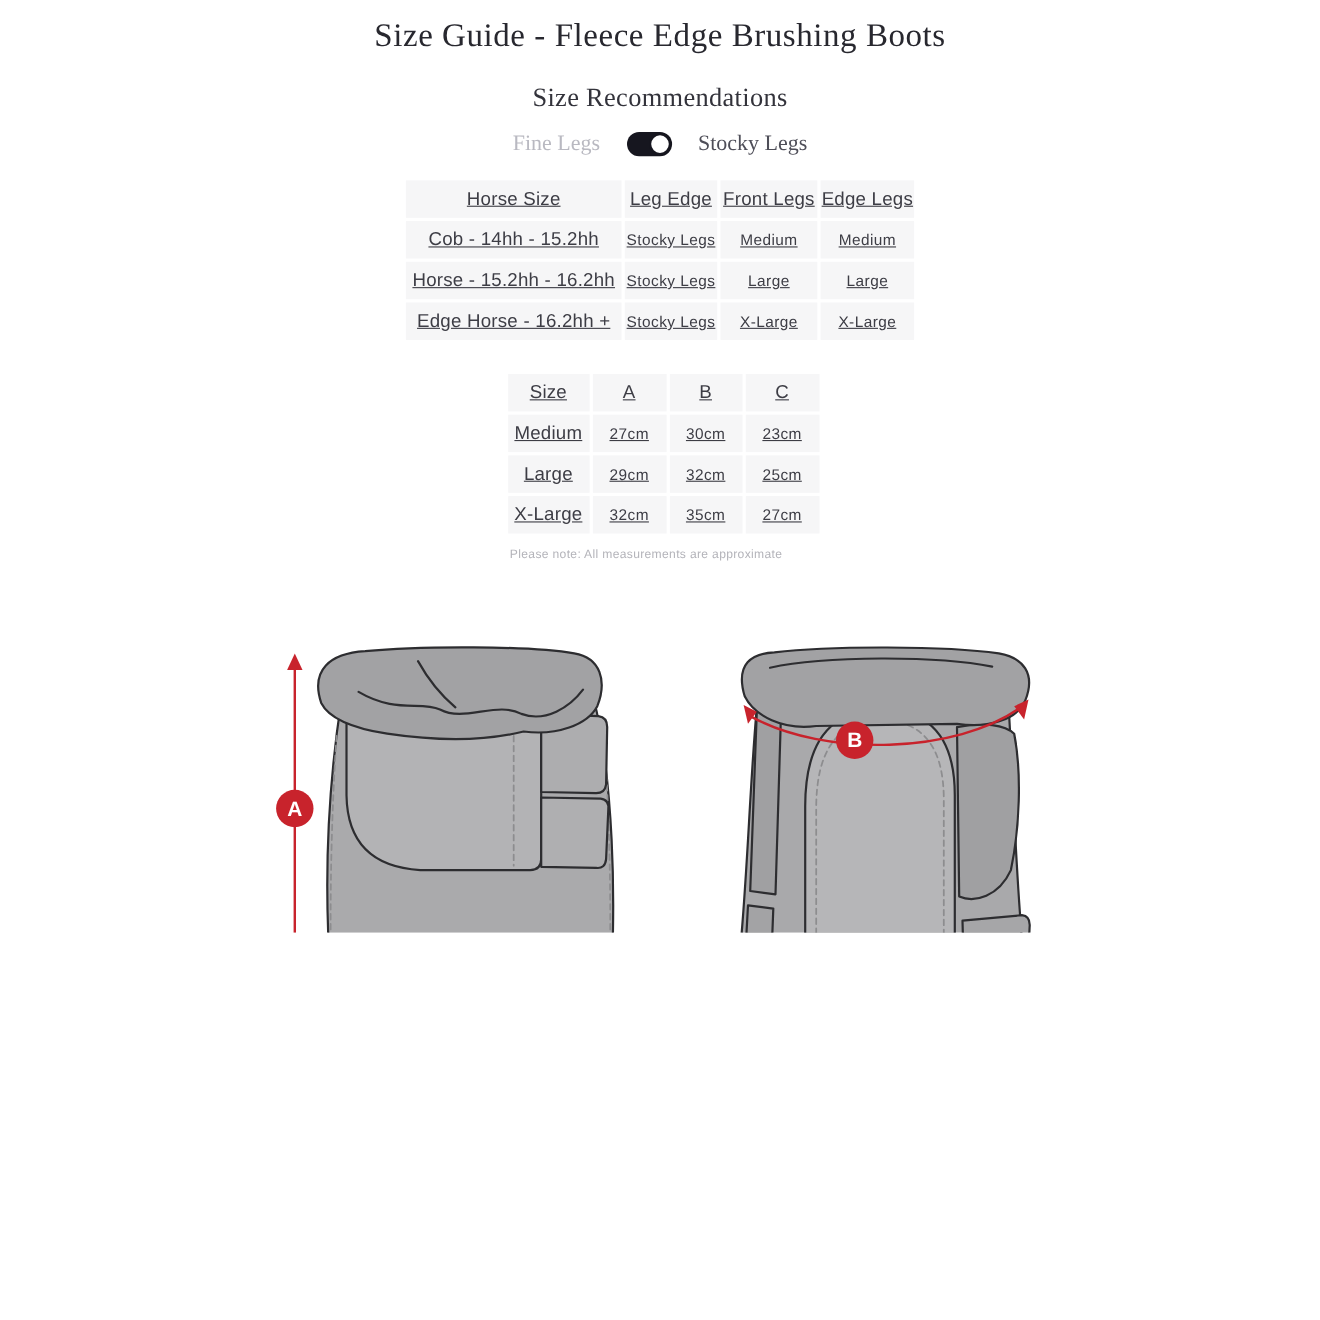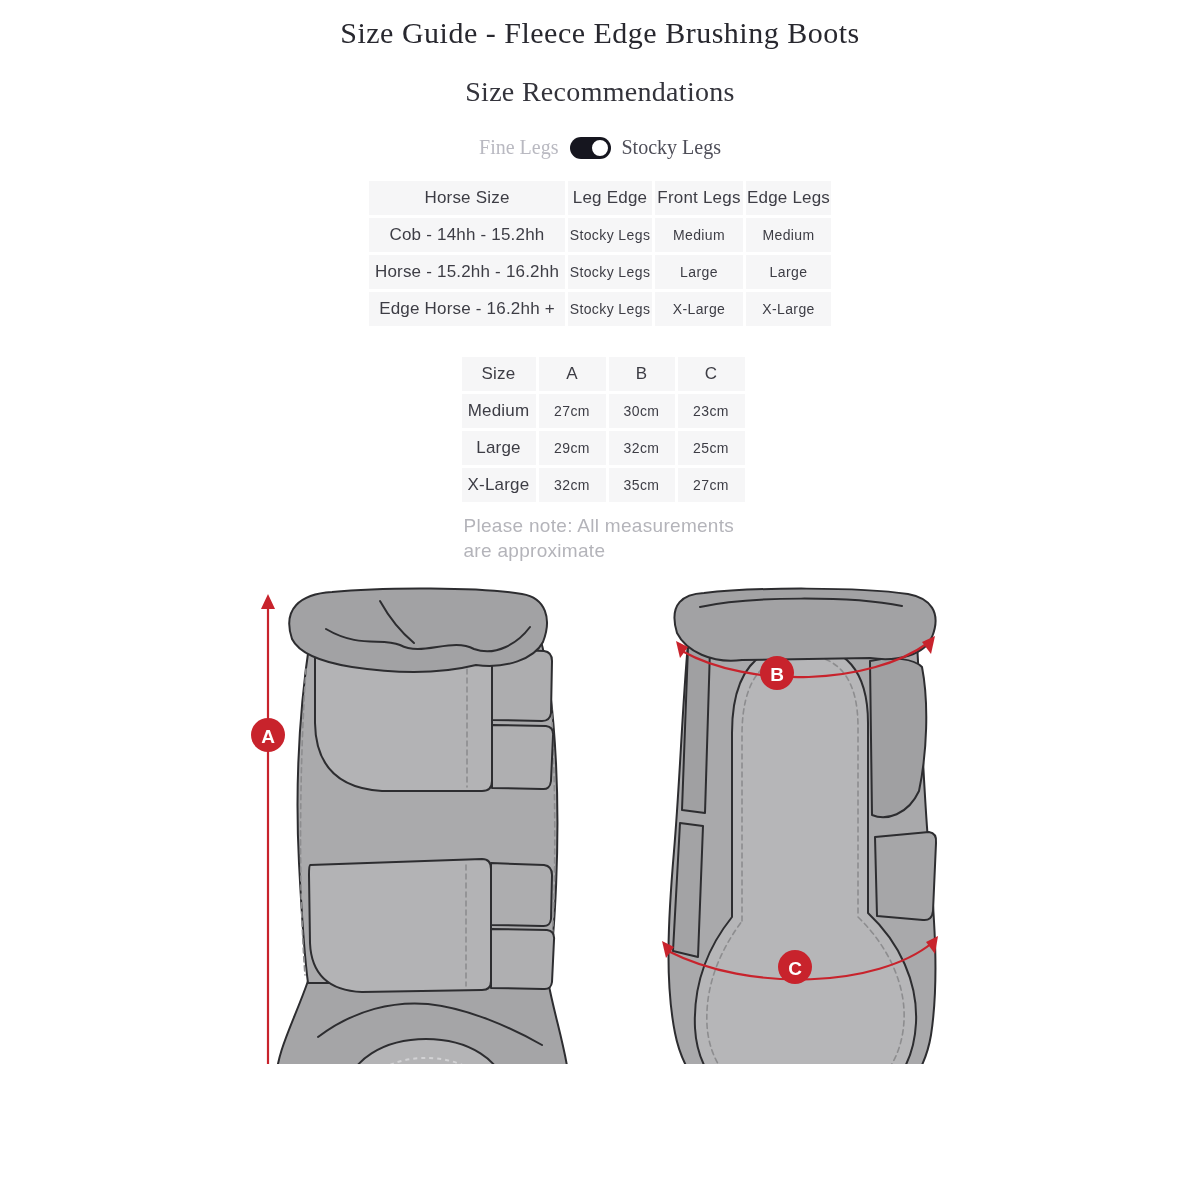--- a/index.html
+++ b/index.html
@@ -1,55 +1,55 @@
 <!DOCTYPE html>
 <html><head>
 <meta charset="utf-8">
 <style>
   html,body{margin:0;padding:0;background:#ffffff;}
   .page{
-    position:relative;width:1200px;height:1064px;background:#ffffff;
+    position:relative;width:1200px;height:848px;background:#ffffff;
     font-family:"Liberation Sans",sans-serif;overflow:hidden;
   }
   .title{
     margin:0;padding-top:16px;text-align:center;
     font-family:"Liberation Serif",serif;font-weight:400;
     font-size:30px;letter-spacing:0.5px;color:#28282f;
   }
   .subtitle{
     margin:0;padding-top:26px;text-align:center;
     font-family:"Liberation Serif",serif;font-weight:400;
-    font-size:28px;letter-spacing:0.3px;color:#33333b;
+    font-size:24px;letter-spacing:0.3px;color:#33333b;
   }
   .toggle-row{
-    margin-top:28px;display:flex;justify-content:center;align-items:center;gap:11px;
+    margin-top:16px;display:flex;justify-content:center;align-items:center;gap:24px;
     font-family:"Liberation Serif",serif;font-size:20px;
   }
   .t-off{color:#b9b9c1;cursor:pointer;}
   .t-on{color:#4e4e58;cursor:pointer;}
   .switch{
     position:relative;width:41px;height:22px;border-radius:11px;
     background:#16161f;cursor:pointer;flex:0 0 auto;
   }
   .knob{
     position:absolute;top:1px;right:1px;width:16px;height:16px;border-radius:50%;
     background:#ffffff;border:2px solid #16161f;
   }
   .tbl{display:grid;gap:3px;width:max-content;margin:0 auto;}
   .tbl1{grid-template-columns:196px 84px 88px 85px;margin-top:22px;}
   .tbl2{grid-template-columns:74px 67px 66px 67px;}
   .cell{
     background:#f6f6f7;height:34px;display:flex;align-items:center;justify-content:center;
-    color:#3d3d45;font-size:14px;letter-spacing:0.4px;white-space:nowrap;
+    color:#3d3d45;font-size:14px;letter-spacing:0.4px;white-space:nowrap;text-decoration:underline;
   }
   .cell.big{font-size:17px;letter-spacing:0.2px;}
   .t2wrap{width:283px;margin:31px auto 0;transform:translateX(3px);}
   .note{
     margin:12px 0 0 2px;width:300px;text-align:left;
-    font-size:19px;line-height:1.3;letter-spacing:0.3px;color:#b4b4ba;
+    font-size:11px;line-height:1.3;letter-spacing:0.3px;color:#b4b4ba;
   }
   .diagram{position:absolute;left:230px;top:585px;}
   .outline{stroke:#2d2d30;stroke-width:2;stroke-linejoin:round;stroke-linecap:round;}
   .stitch{stroke:#8d8d8f;stroke-width:1.6;stroke-dasharray:5 4;fill:none;stroke-linecap:round;}
   .lightdash{stroke:#d2d2d4;stroke-width:2;stroke-dasharray:4 4;fill:none;}
   .redline{stroke:#c8232c;stroke-width:2.2;fill:none;}
   .redfill{fill:#c8232c;}
   .badge-text{
     font-family:"Liberation Sans",sans-serif;font-weight:bold;font-size:19px;fill:#ffffff;
     text-anchor:middle;dominant-baseline:central;

